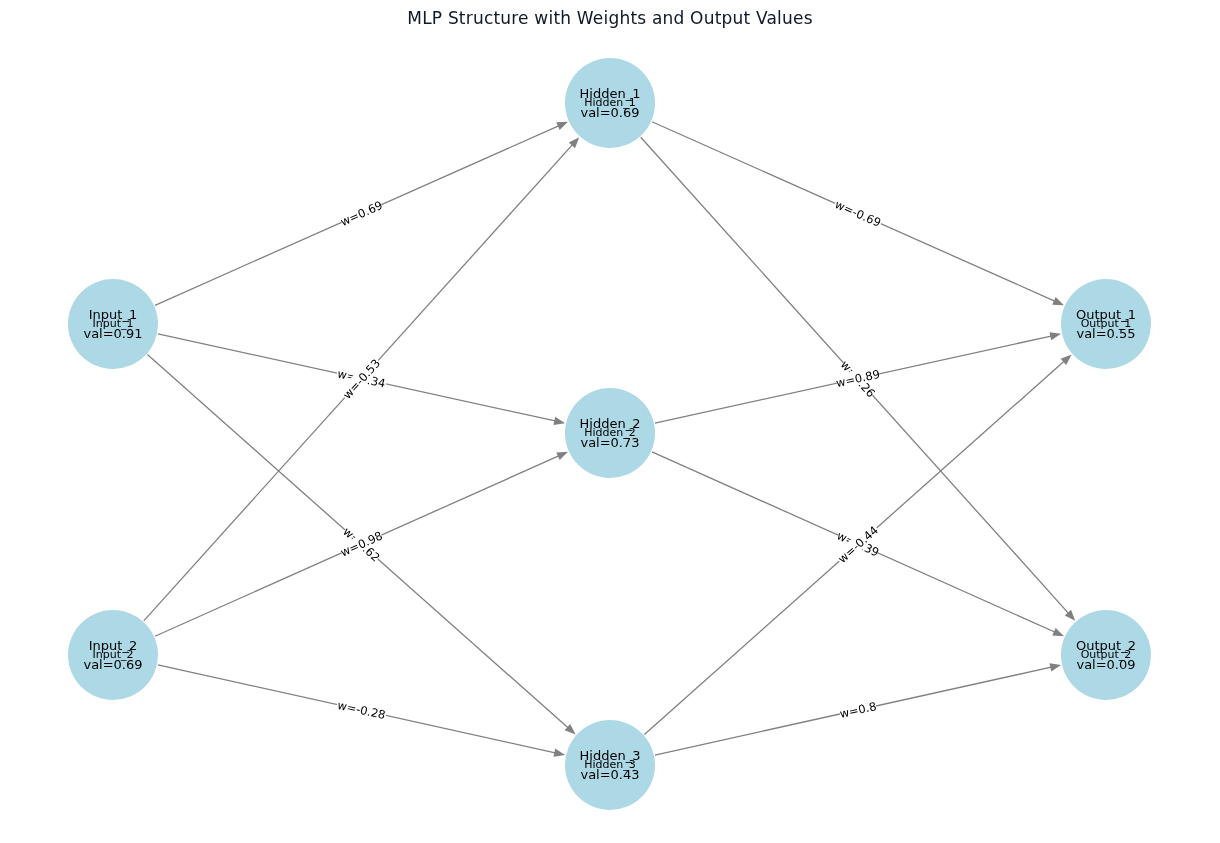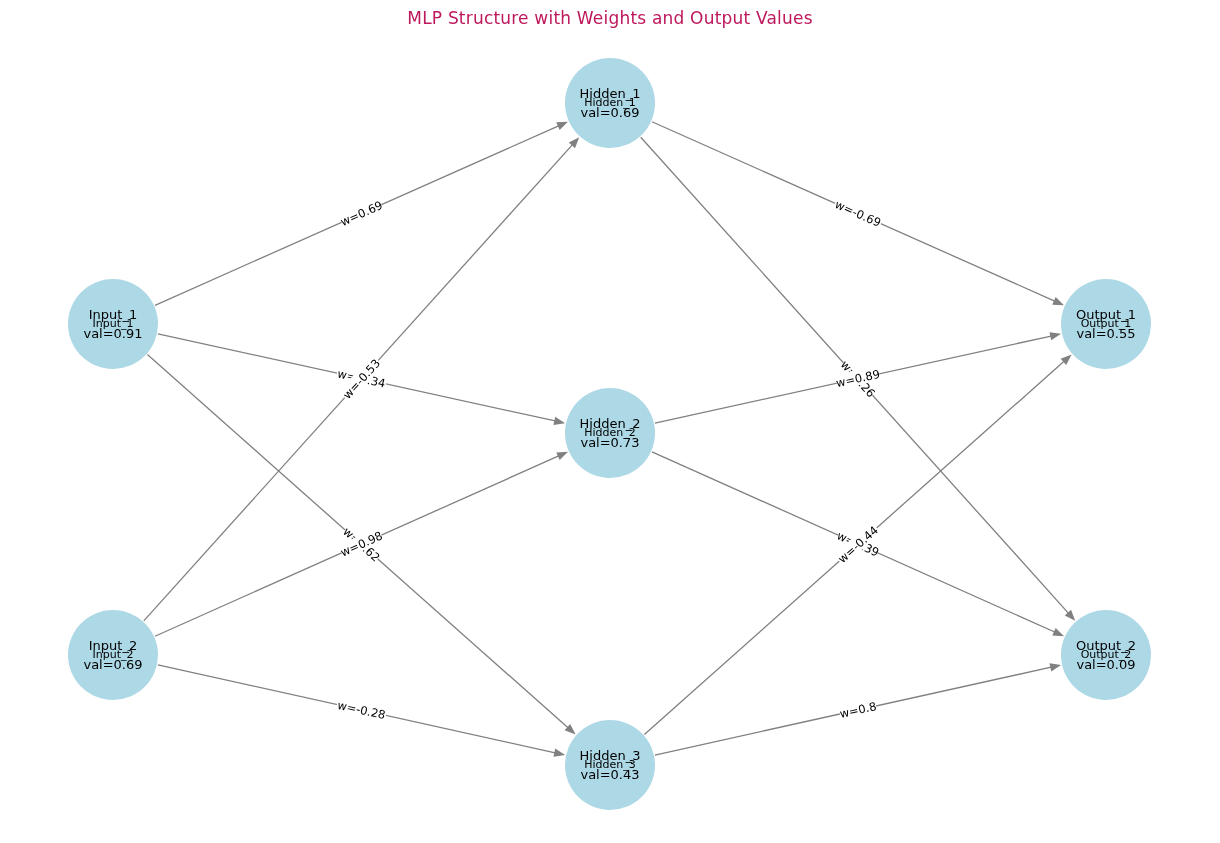--- a/index.html
+++ b/index.html
@@ -15,21 +15,21 @@
     background: #ffffff;
     overflow: hidden;
   }
   .figure-title {
     position: absolute;
     top: 8px;
     left: 0;
     width: 100%;
     text-align: center;
     font-size: 17px;
-    color: #be185d;
+    color: #0f172a;
     letter-spacing: 0.2px;
   }
   svg text {
     font-family: "DejaVu Sans", sans-serif;
     fill: #000000;
   }
 </style>
 </head>
 <body>
 

